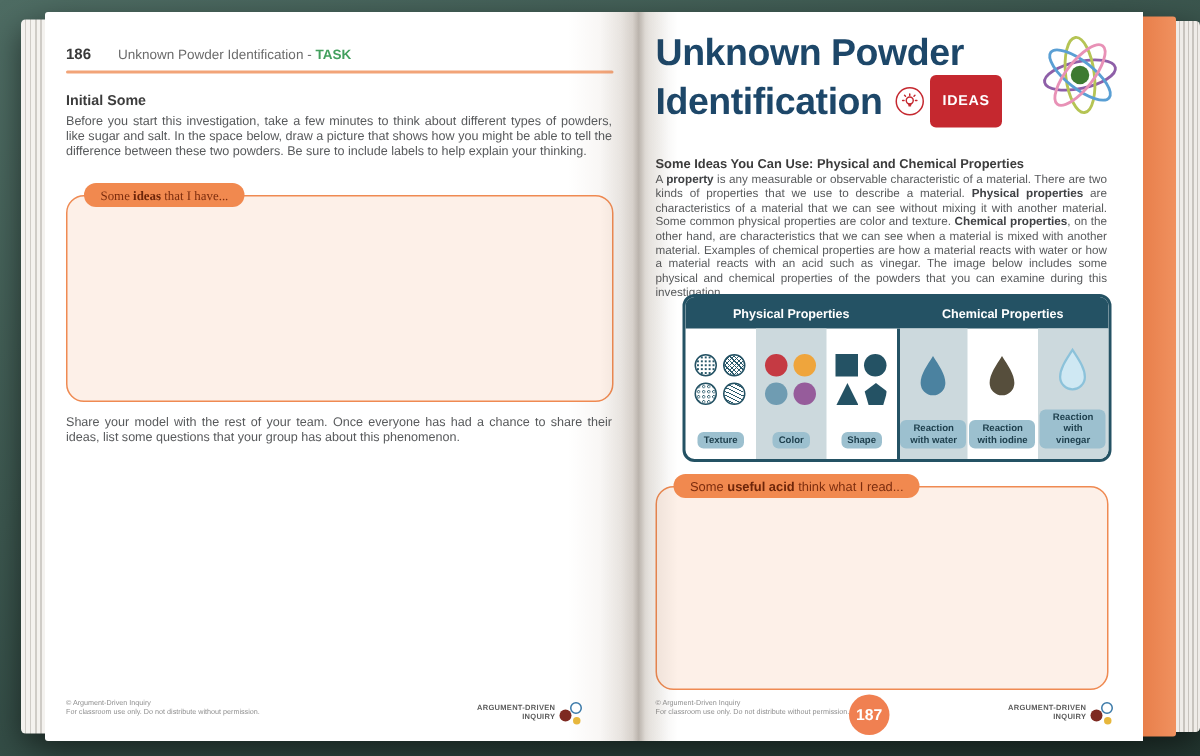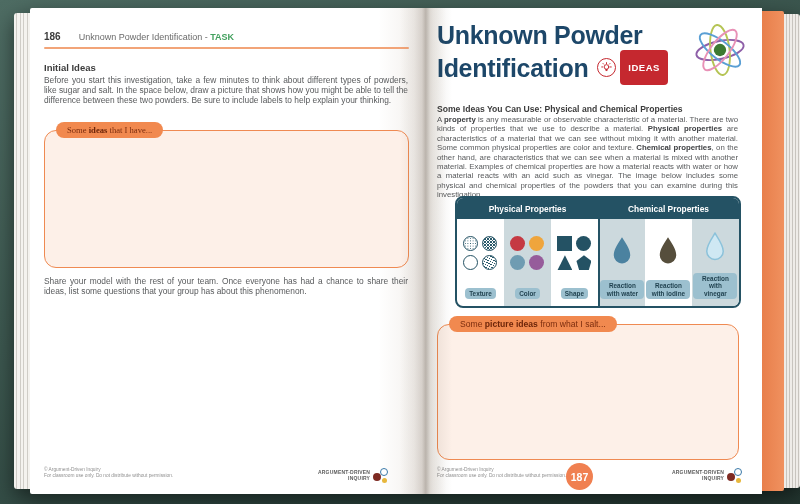--- a/index.html
+++ b/index.html
@@ -100,21 +100,21 @@
   <div class="book">
     <div class="stack-left"></div>
 
     <div class="page page-left">
       <div class="lp-header">
         <span class="lp-num">186</span>
         <span class="lp-title"><span>Unknown Powder Identification - </span><span class="lp-tag">TASK</span></span>
       </div>
       <div class="lp-rule"></div>
 
-      <div class="sec-title">Initial Ideas</div>
+      <div class="sec-title">Initial Some</div>
       <div class="para lp-para1">Before you start this investigation, take a few minutes to think about different types of powders, like sugar and salt. In the space below, draw a picture that shows how you might be able to tell the difference between these two powders. Be sure to include labels to help explain your thinking.</div>
 
       <div class="notebox nb-ideas">
         <div class="nb-tab"><span>Some </span><b>ideas</b><span> that I have...</span></div>
       </div>
 
       <div class="para lp-para2">Share your model with the rest of your team. Once everyone has had a chance to share their ideas, list some questions that your group has about this phenomenon.</div>
 
 
       <div class="pg-footer">
@@ -230,21 +230,21 @@
                 <path d="M16 3 C 11 11 5 19 5 27 a11 11 0 0 0 22 0 C 27 19 21 11 16 3 Z" stroke-width="2" fill="#cfe8f3"></path>
                 <path d="M16 3 C 11 11 5 19 5 27 a11 11 0 0 0 22 0 C 27 19 21 11 16 3 Z" fill="none" stroke-width="2" stroke="#8cc2da"></path>
               </svg>
             </div>
             <div class="pill">Reaction with vinegar</div>
           </div>
         </div>
       </div>
 
       <div class="notebox nb-useful">
-        <div class="nb-tab"><span>Some </span><b>picture ideas</b><span> from what I salt...</span></div>
+        <div class="nb-tab"><span>Some </span><b>useful acid</b><span> think what I read...</span></div>
       </div>
 
       <div class="pg-footer" style="left:11px;">
         <div>© Argument-Driven Inquiry</div>
         <div>For classroom use only. Do not distribute without permission.</div>
       </div>
       <div class="pagenum-circ">187</div>
       <div class="adi adi-r">
         <div class="adi-text">
           <div>ARGUMENT-DRIVEN</div>

